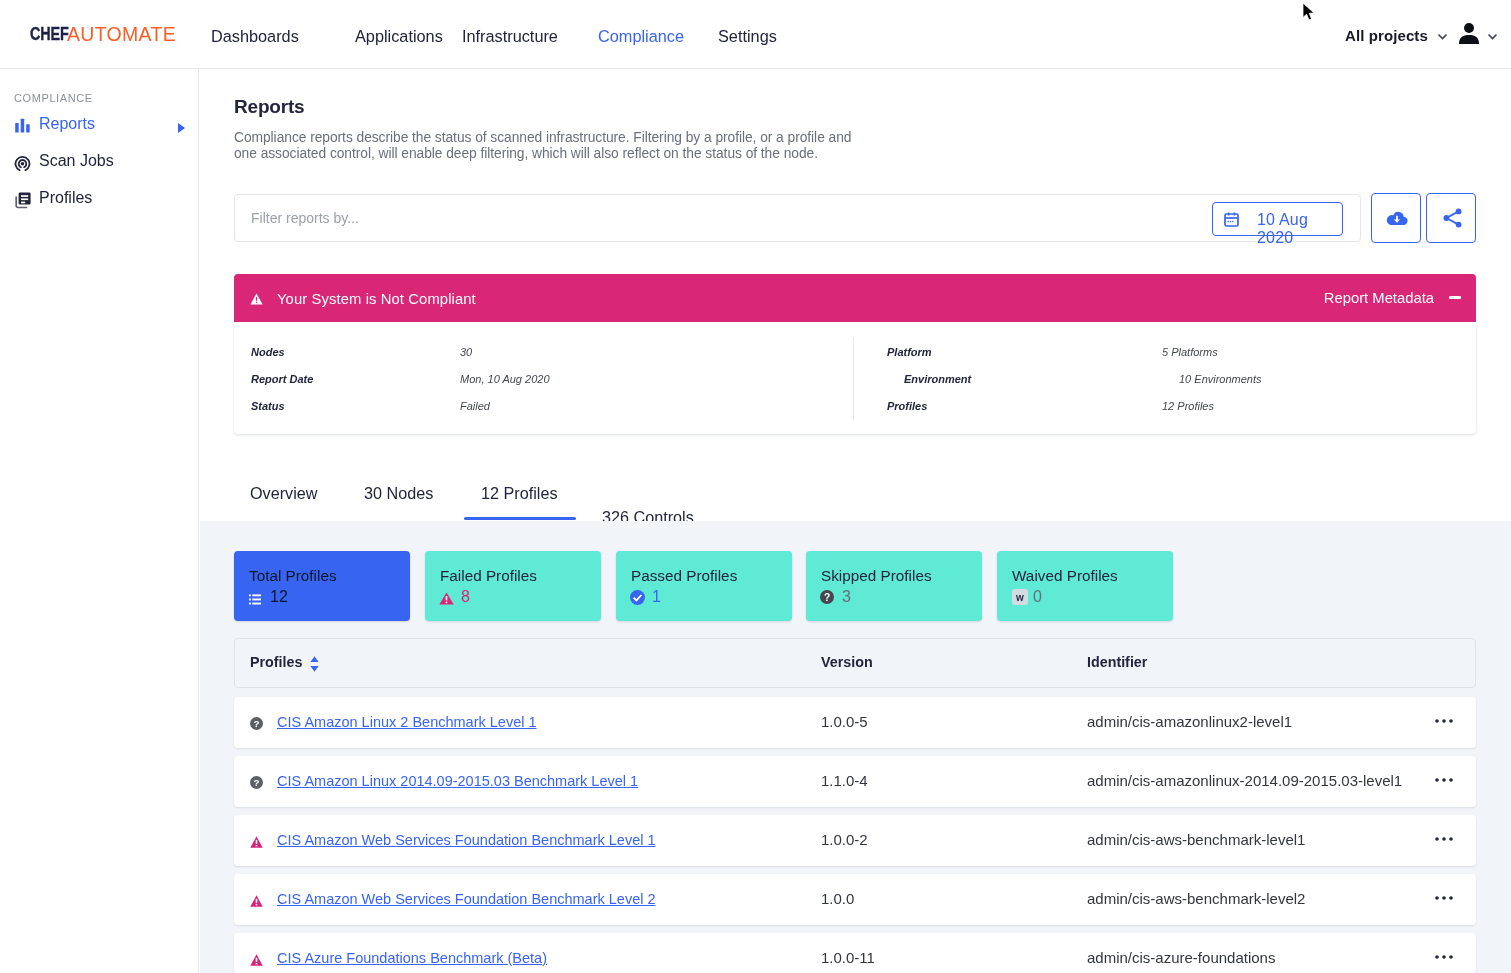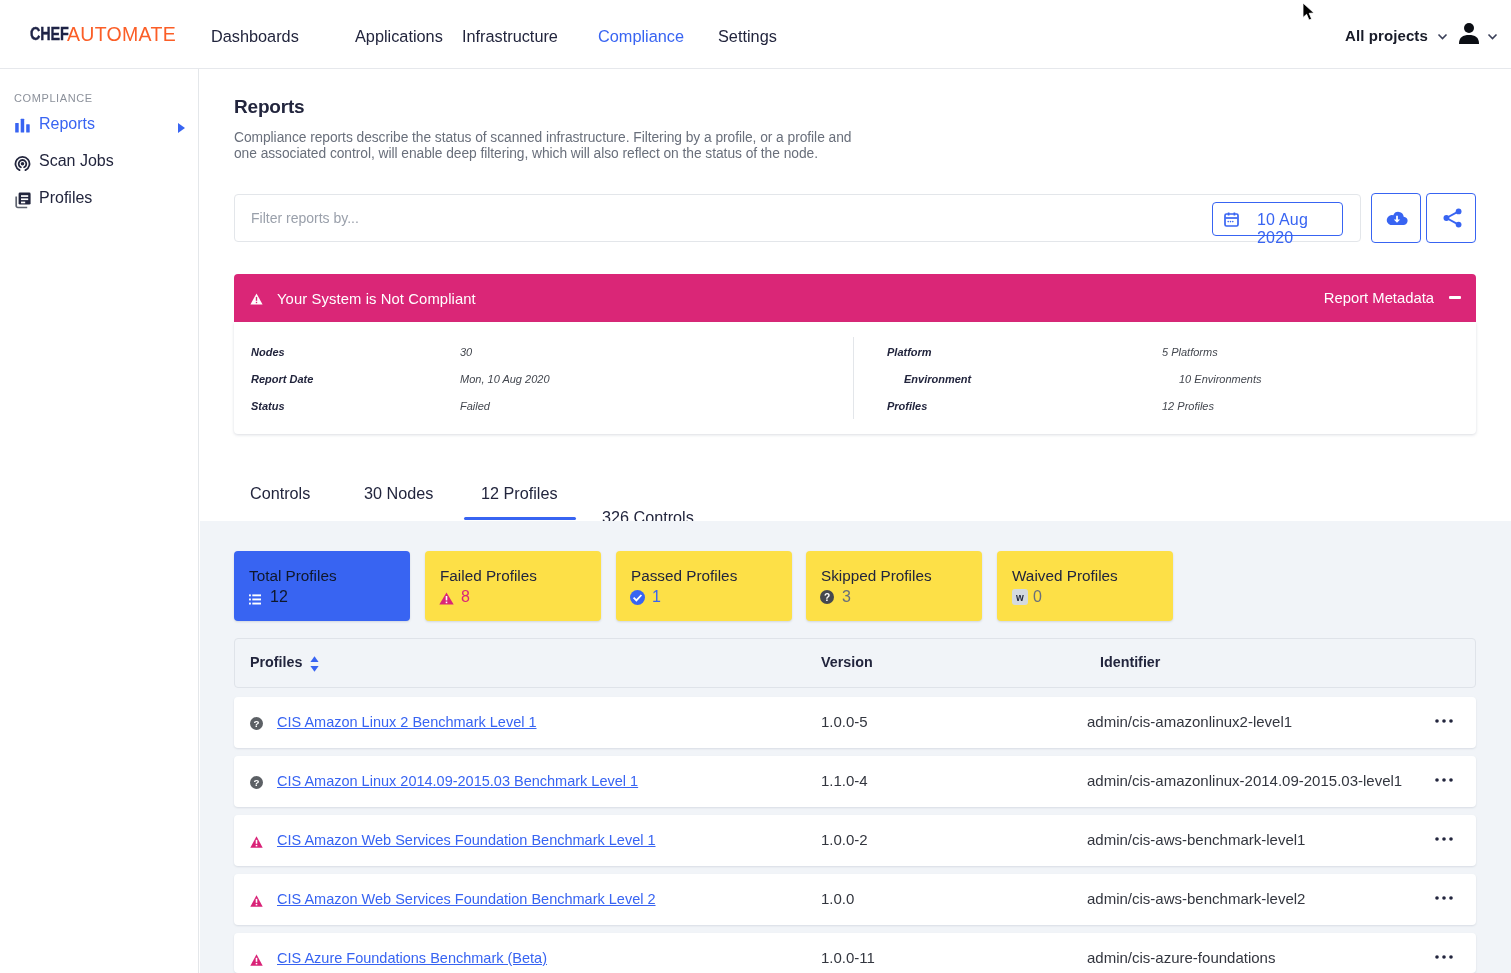--- a/index.html
+++ b/index.html
@@ -53,21 +53,21 @@
 
 
 #tabs { position:absolute; top:470px; left:200px; width:1311px; height:51px; background:#fff; }
 .tab { position:absolute; top:14px; font-size:16.2px; color:#22253d; }
 #tab-underline { position:absolute; left:264px; top:47px; width:112px; height:3px; background:#3864f2; border-radius:2px; }
 
 
 #lightsec { position:absolute; top:521px; left:200px; width:1311px; height:452px; background:#f1f4f8; }
 
 
-.card { position:absolute; top:30px; width:176px; height:70px; background:#fde047; border-radius:4px; box-shadow:0 1px 2px rgba(120,130,150,0.25); }
+.card { position:absolute; top:30px; width:176px; height:70px; background:#5eead4; border-radius:4px; box-shadow:0 1px 2px rgba(120,130,150,0.25); }
 .card .ct { position:absolute; left:15px; top:16px; font-size:15.3px; color:#22253d; }
 .card .cn { position:absolute; left:36px; top:37px; font-size:16px; color:#696f7b; }
 #card1 { left:34px; background:#3864f2; }
 #card1 .ct, #card1 .cn { color:#0f172a; }
 #card2 .cn { color:#da2677; }
 #card3 .cn { color:#3864f2; }
 
 
 #thead { position:absolute; top:117px; left:34px; width:1242px; height:50px; background:#f1f4f8; border:1px solid #dfe3e9; border-radius:4px; }
 .th { position:absolute; top:15px; font-size:14.3px; font-weight:bold; color:#22253d; }
@@ -201,21 +201,21 @@
     <div class="mrow" style="left:17px; top:24px;"><span class="mlabel">Nodes</span><span class="mval" style="left:209px;">30</span></div>
     <div class="mrow" style="left:17px; top:51px;"><span class="mlabel">Report Date</span><span class="mval" style="left:209px;">Mon, 10 Aug 2020</span></div>
     <div class="mrow" style="left:17px; top:78px;"><span class="mlabel">Status</span><span class="mval" style="left:209px;">Failed</span></div>
     <div class="mrow" style="left:653px; top:24px;"><span class="mlabel">Platform</span><span class="mval" style="left:275px;">5 Platforms</span></div>
     <div class="mrow" style="left:670px; top:51px;"><span class="mlabel">Environment</span><span class="mval" style="left:275px;">10 Environments</span></div>
     <div class="mrow" style="left:653px; top:78px;"><span class="mlabel">Profiles</span><span class="mval" style="left:275px;">12 Profiles</span></div>
   </div>
 </div>
 
 <div id="tabs">
-  <span class="tab" style="left:50px;">Controls</span>
+  <span class="tab" style="left:50px;">Overview</span>
   <span class="tab" style="left:164px;">30 Nodes</span>
   <span class="tab" style="left:281px;">12 Profiles</span>
   <span class="tab" style="left:402px;margin-top:24px;">326 Controls</span>
   <div id="tab-underline"></div>
 </div>
 
 <div id="lightsec">
   <div class="card" id="card1">
     <div class="ct">Total Profiles</div>
     <span class="abs" style="left:15px; top:40px;"><svg width="12" height="11" viewBox="0 0 12 11">
@@ -264,21 +264,21 @@
     <div class="cn">0</div>
   </div>
 
   <div id="thead">
     <span class="th" style="left:15px;">Profiles</span>
     <span class="abs" style="left:75px; top:17px;"><svg width="9" height="16" viewBox="0 0 9 16">
           <path d="M4.5 0.2 L8.6 6 H0.4 Z" fill="#3864f2"></path>
           <path d="M4.5 15.8 L0.4 10 H8.6 Z" fill="#3864f2"></path>
         </svg></span>
     <span class="th" style="left:586px;">Version</span>
-    <span class="th" style="left:852px;margin-left:13px;">Identifier</span>
+    <span class="th" style="left:852px;">Identifier</span>
   </div>
 
   <div class="trow" style="top:176px;">
     <span class="ricon" style="top:19px;"><svg width="13" height="13" viewBox="0 0 13 13">
           <circle cx="6.5" cy="6.5" r="6.5" fill="#5c6065"></circle>
           <text x="6.5" y="10" font-size="9.8" font-weight="bold" fill="#fff" text-anchor="middle" font-family="Liberation Sans">?</text>
         </svg></span>
     <span class="link">CIS Amazon Linux 2 Benchmark Level 1</span>
     <span class="ver">1.0.0-5</span>
     <span class="ident">admin/cis-amazonlinux2-level1</span>

